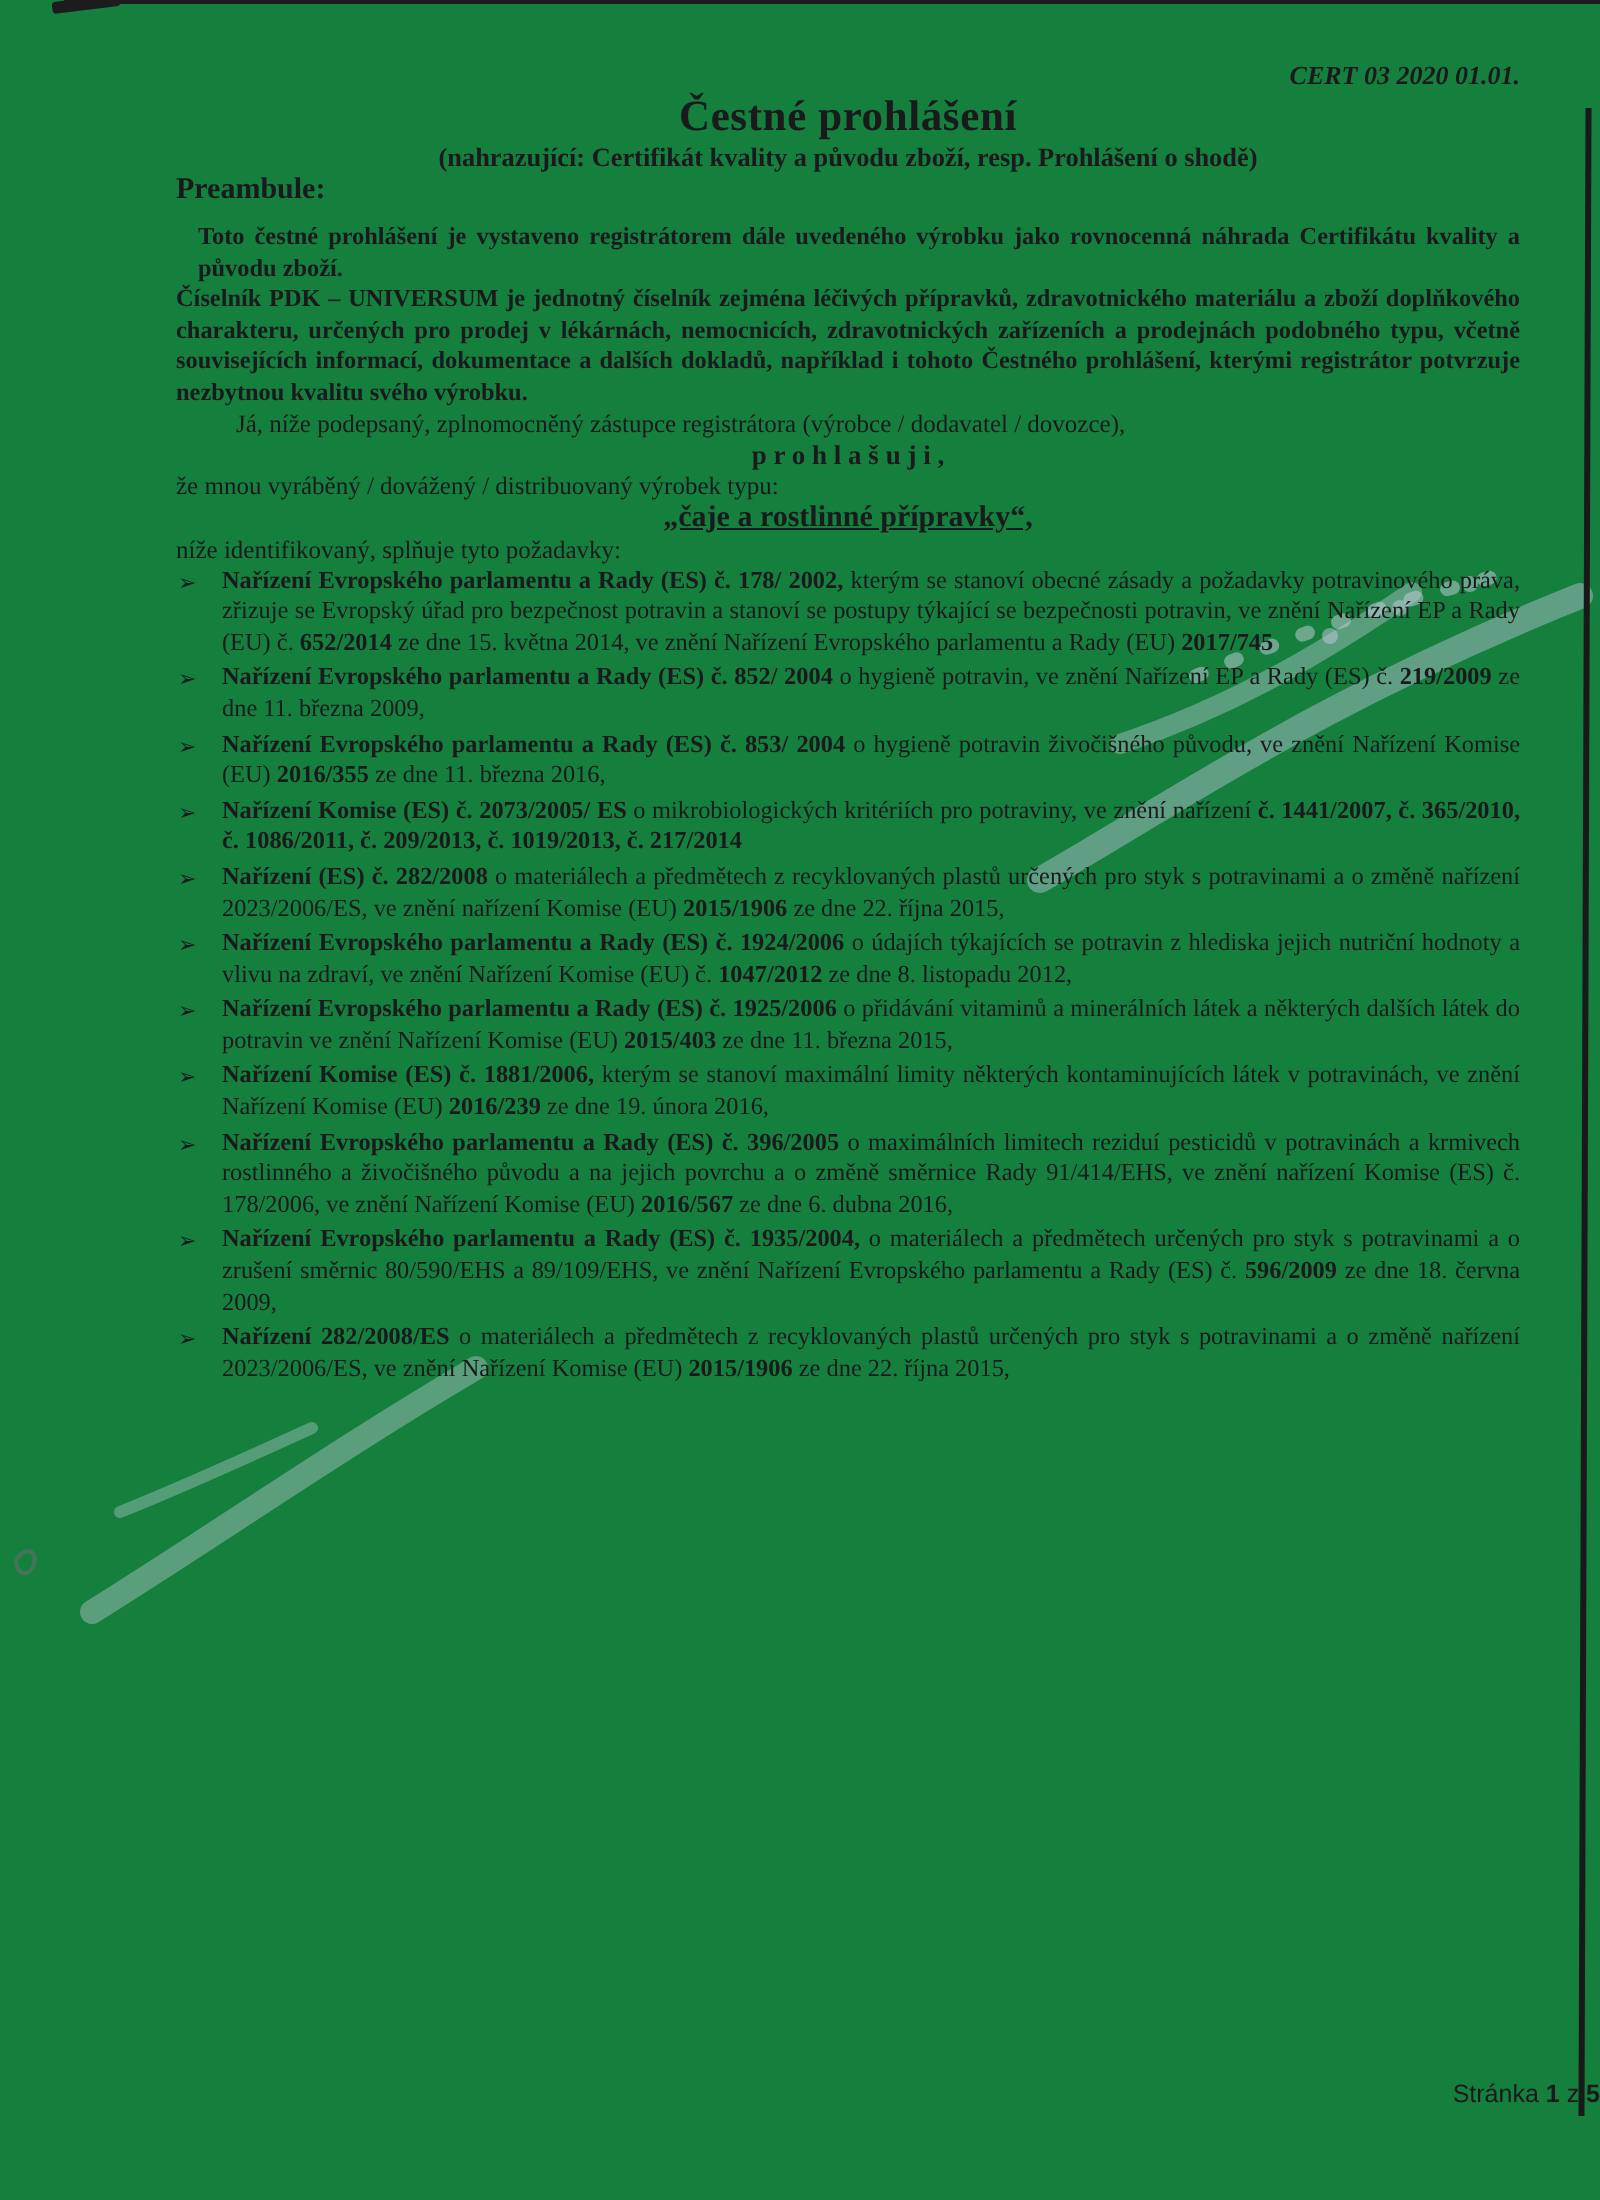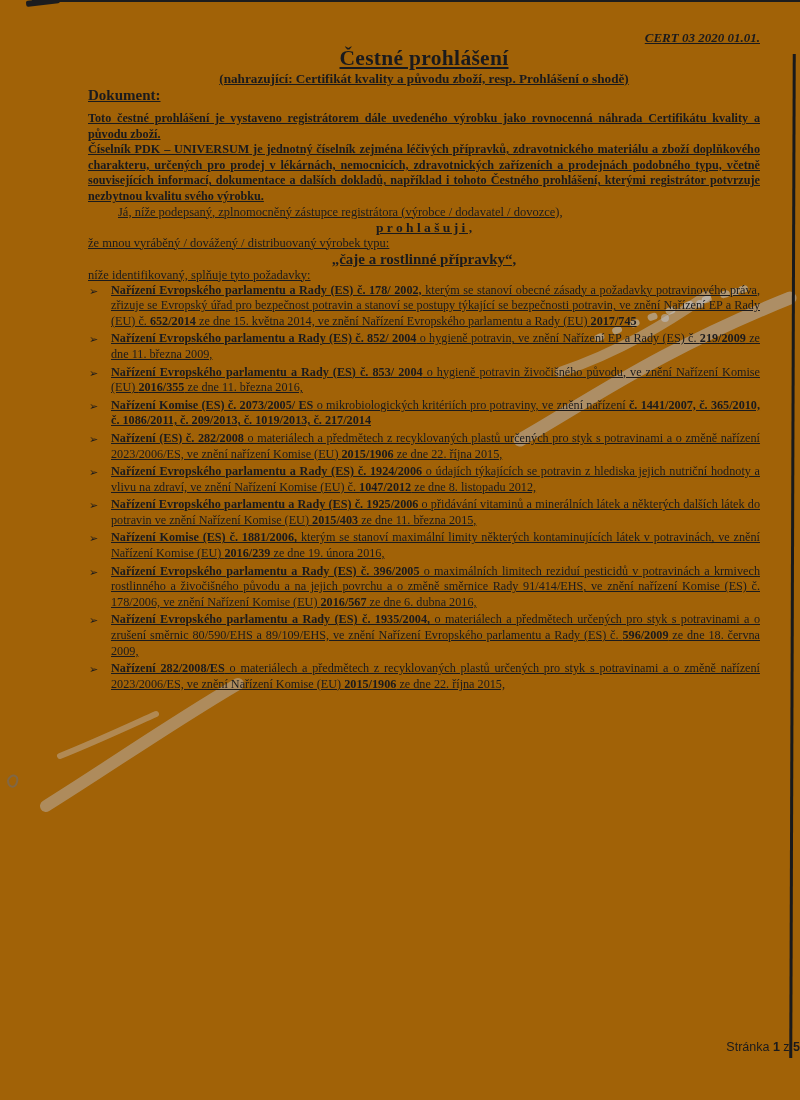--- a/index.html
+++ b/index.html
@@ -1,27 +1,27 @@
 <!DOCTYPE html>
 <html><head>
 <meta charset="utf-8">
 <style>
   html,body{margin:0;padding:0;background:#ffffff;}
-  .page{width:800px;height:1100px;position:relative;overflow:hidden;background:#a16207;
-        font-family:"Liberation Serif",serif;color:#1a1a1d;text-decoration:underline;}
+  .page{width:800px;height:1100px;position:relative;overflow:hidden;background:#15803d;
+        font-family:"Liberation Serif",serif;color:#1a1a1d;}
   .watermark{position:absolute;top:0;left:0;z-index:0;}
   .content{position:relative;z-index:1;padding:30px 40px 0 88px;}
   .content p,.content h1,.content ul,.content div{margin:0;padding:0;}
   .doc-code{text-align:right;margin-right:22px;font-style:italic;font-weight:600;font-size:13px;}
   .centered{margin-left:-88px;margin-right:-40px;text-align:center;}
   .title{margin-top:34px;font-size:21.5px;font-weight:700;letter-spacing:.3px;}
   .subtitle{margin-top:3px;font-size:13.2px;font-weight:700;}
   .preamble-heading{margin-top:26px;font-size:15px;font-weight:700;}
   .preamble{font-weight:700;font-size:12.2px;line-height:15.6px;text-align:justify;margin-right:20px;}
-  .preamble.first{margin-top:7px;}
+  .preamble.first{margin-top:7px;margin-left:11px;}
   .decl-intro{margin-top:22px;font-size:12.5px;text-indent:30px;}
   .decl-verb{margin-top:22px;font-size:13.5px;font-weight:700;}
   .decl-product-line{margin-top:18px;font-size:12.5px;}
   .product-title{margin-top:10px;font-size:15px;font-weight:700;text-decoration:underline;}
   .req-intro{margin-top:3px;font-size:12.5px;}
   .regulations{margin-top:10px;list-style:none;margin-left:25px;margin-right:-2px;}
   .regulations li{position:relative;padding-left:23px;font-size:12.2px;line-height:15.6px;
                   text-align:justify;margin-bottom:2px;}
   .marker{position:absolute;left:1px;top:1px;font-size:11px;font-family:"DejaVu Sans",sans-serif;}
   .b{font-weight:700;}
@@ -53,21 +53,21 @@
   <div class="scan-top"></div>
   <div class="scan-right"></div>
 
   <div class="content">
 
     <div class="doc-code">CERT 03 2020 01.01.</div>
 
     <h1 class="title centered">Čestné prohlášení</h1>
     <div class="subtitle centered">(nahrazující: Certifikát kvality a původu zboží, resp. Prohlášení o shodě)</div>
 
-    <div class="preamble-heading">Dokument:</div>
+    <div class="preamble-heading">Preambule:</div>
     <p class="preamble first">Toto čestné prohlášení je vystaveno registrátorem dále uvedeného výrobku jako rovnocenná náhrada Certifikátu kvality a původu zboží.</p>
     <p class="preamble">Číselník PDK – UNIVERSUM je jednotný číselník zejména léčivých přípravků, zdravotnického materiálu a zboží doplňkového charakteru, určených pro prodej v lékárnách, nemocnicích, zdravotnických zařízeních a prodejnách podobného typu, včetně souvisejících informací, dokumentace a dalších dokladů, například i tohoto Čestného prohlášení, kterými registrátor potvrzuje nezbytnou kvalitu svého výrobku.</p>
 
     <p class="decl-intro">Já, níže podepsaný, zplnomocněný zástupce registrátora (výrobce / dodavatel / dovozce),</p>
     <p class="decl-verb centered">p r o h l a š u j i ,</p>
     <p class="decl-product-line">že mnou vyráběný / dovážený / distribuovaný výrobek typu:</p>
     <p class="product-title centered">„čaje a rostlinné přípravky“,</p>
     <p class="req-intro">níže identifikovaný, splňuje tyto požadavky:</p>
 
     <ul class="regulations">

